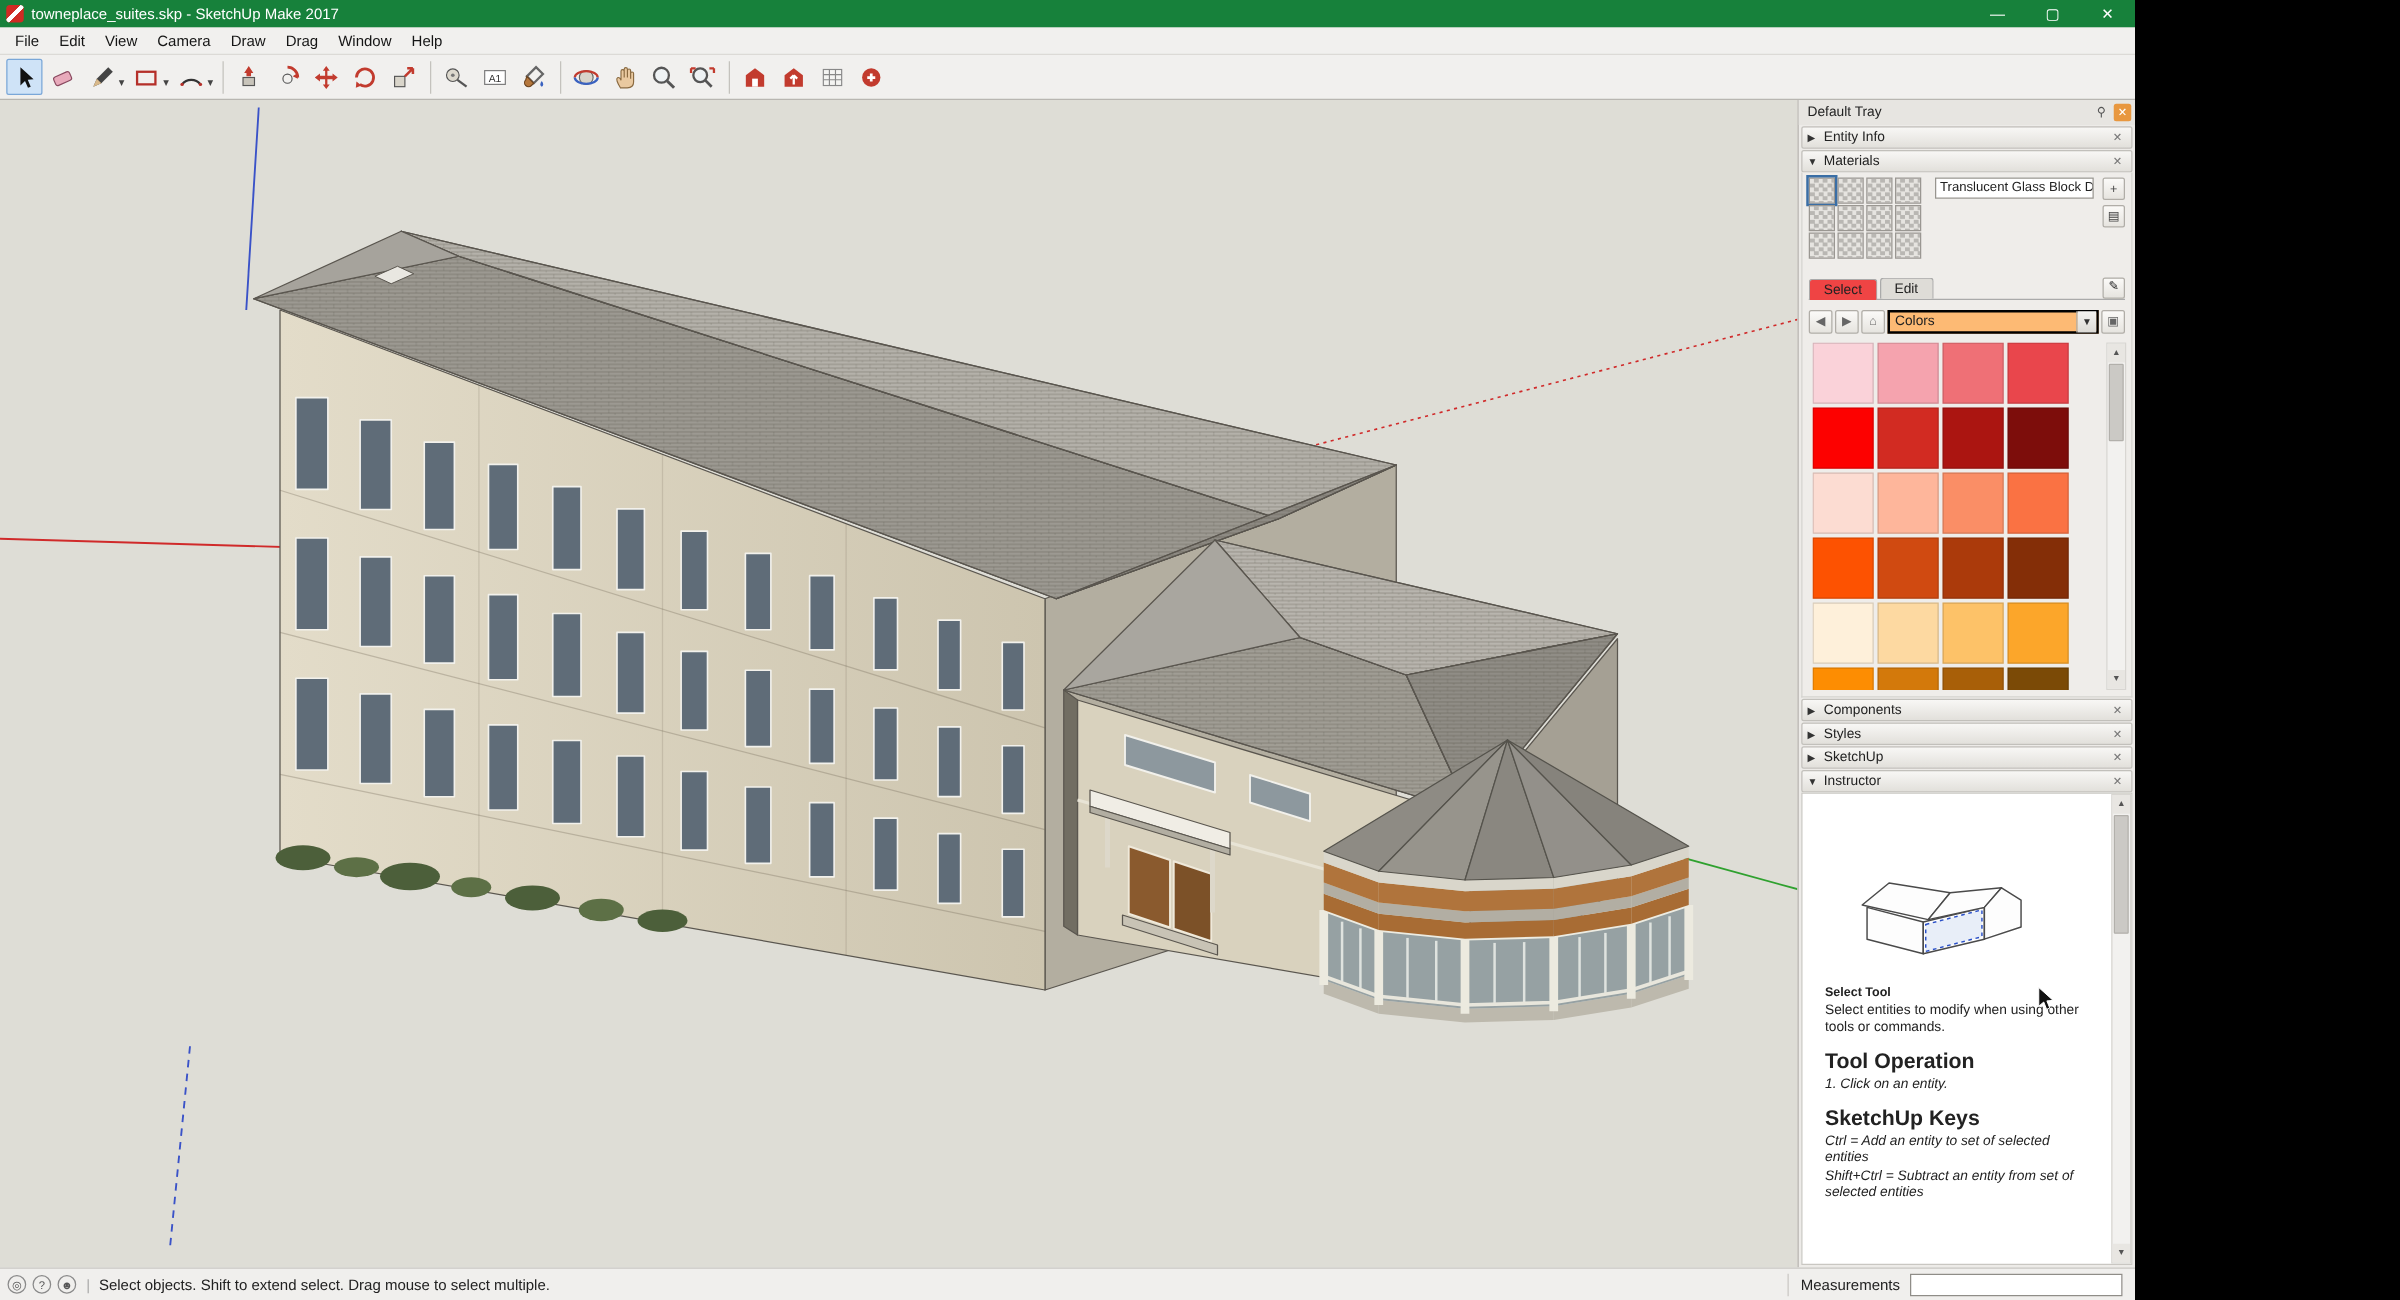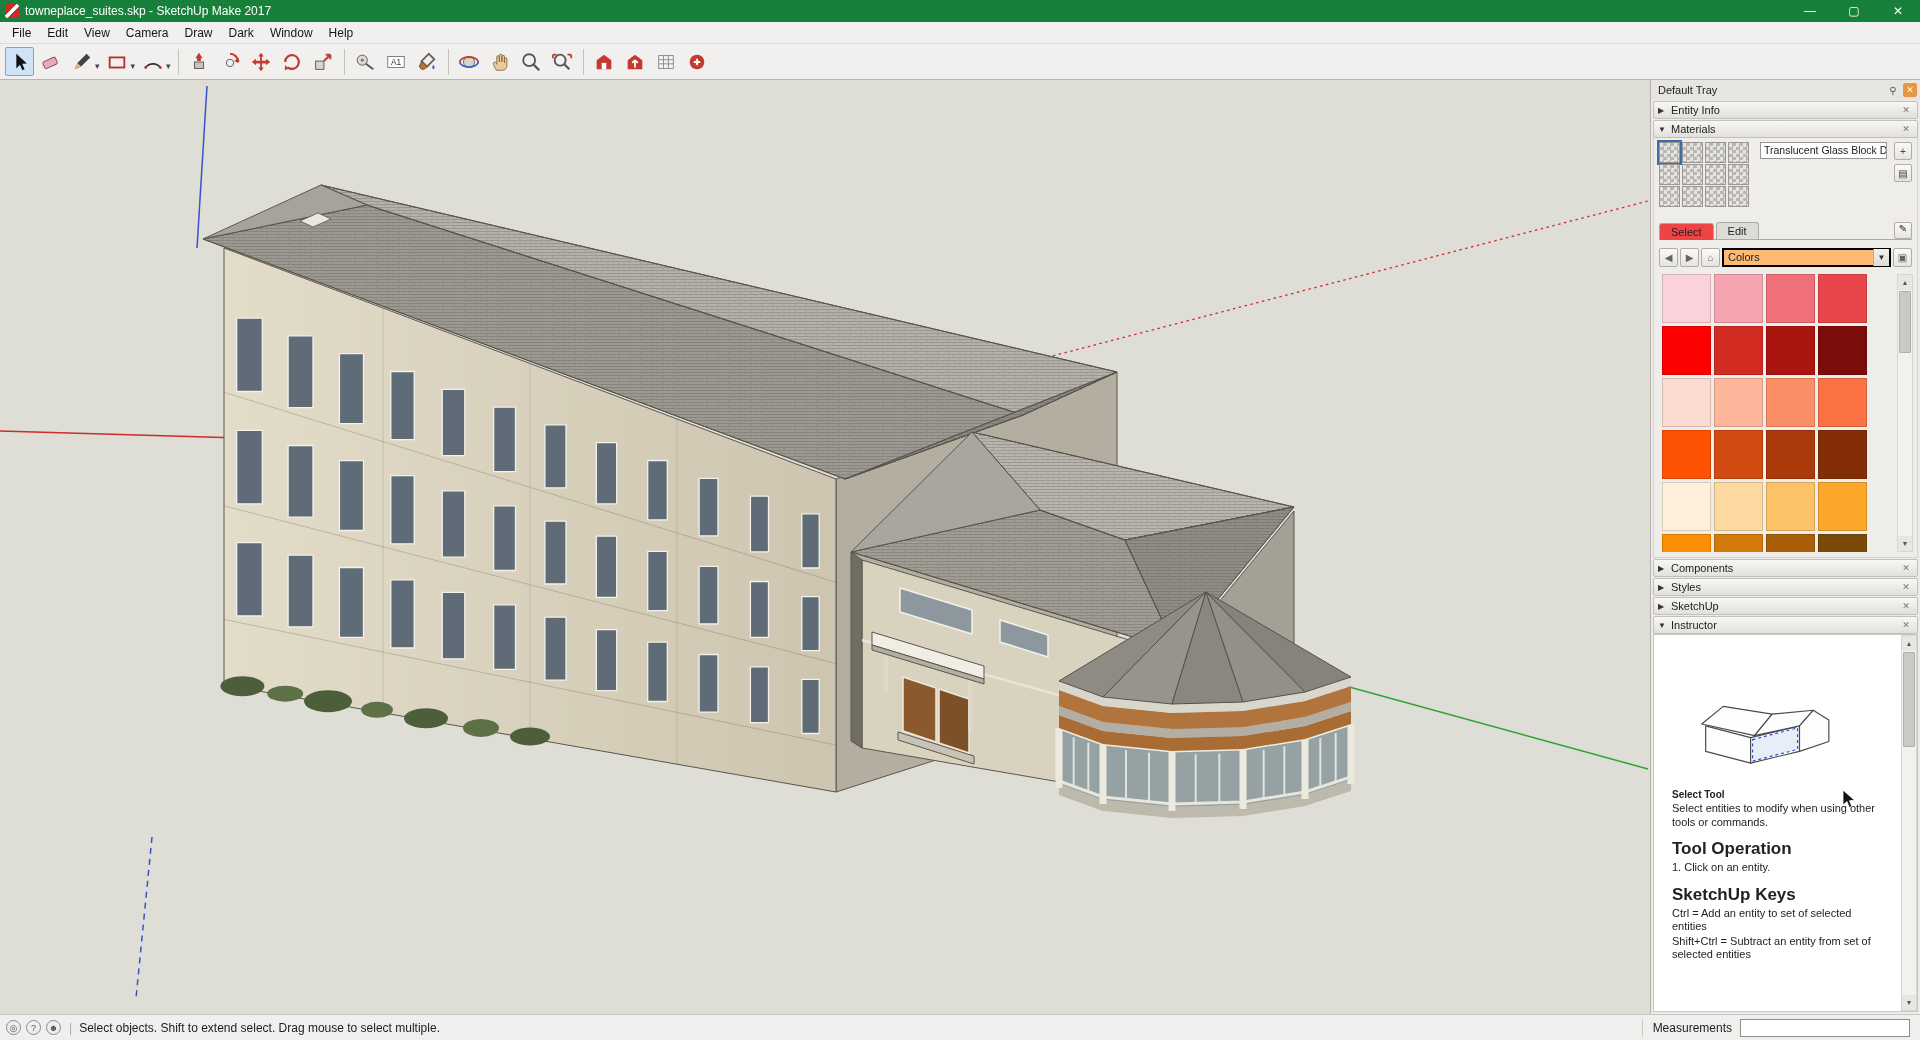--- a/index.html
+++ b/index.html
@@ -1,17 +1,17 @@
 <!DOCTYPE html>
 <html><head>
 <meta charset="utf-8">
 <style>
   html,body{margin:0;padding:0;overflow:hidden;background:#000;}
   *{box-sizing:border-box;font-family:"Liberation Sans",sans-serif;}
-  .app{position:relative;width:1920px;height:1040px;background:#deddd6;overflow:hidden;padding-left:36px;}
+  .app{position:relative;width:1708px;height:1040px;background:#deddd6;overflow:hidden;padding-left:36px;}
 
   
   .titlebar{position:absolute;left:0;top:0;right:0;height:22px;background:#17813b;display:flex;align-items:center;color:#fff;font-size:12px;}
   .app-logo{width:14px;height:14px;margin:0 6px 0 5px;border-radius:3px;background:#cf2b24;position:relative;flex:0 0 auto;}
   .app-logo::after{content:"";position:absolute;inset:0;border-radius:3px;background:linear-gradient(135deg,transparent 42%,#fff 42%,#fff 58%,transparent 58%);}
   .title-text{flex:1;white-space:nowrap;overflow:hidden;}
   .win-btn{width:44px;height:22px;display:flex;align-items:center;justify-content:center;color:#fff;font-size:12px;}
 
   
   .menubar{position:absolute;left:0;top:22px;right:0;height:22px;background:#f1f0ee;border-bottom:1px solid #dcdad6;display:flex;align-items:center;font-size:12px;color:#151515;padding-left:4px;}
@@ -69,21 +69,21 @@
   .vscroll .sc-thumb{position:absolute;left:1px;right:1px;background:#cbc9c5;border:1px solid #b2b0ab;border-radius:1px;}
   .mat-scroll{right:4px;top:136px;height:278px;}
 
   
   .instructor-content{flex:1;margin:0 2px 2px 2px;background:#fff;border:1px solid #c9c7c2;position:relative;overflow:hidden;}
   .inst-inner{position:absolute;left:0;top:0;right:16px;bottom:0;overflow:hidden;}
   .inst-house{display:block;margin:28px auto 6px auto;}
   .inst-title{font-size:10px;font-weight:bold;margin:8px 0 2px 18px;}
   .inst-desc{font-size:11px;line-height:13.5px;margin:0 26px 10px 18px;color:#222;}
   .inst-h{font-size:17px;font-weight:bold;margin:10px 0 2px 18px;}
-  .inst-line{font-size:11px;line-height:13.5px;margin:0 24px 1px 18px;}
+  .inst-line{font-size:11px;line-height:13.5px;margin:0 24px 1px 18px;font-style:italic;}
   .inst-scroll{right:0;top:0;bottom:0;}
   .inst-cursor{position:absolute;}
 
   
   .statusbar{position:absolute;left:0;bottom:0;right:0;height:26px;background:#f0efed;border-top:1px solid #c9c7c3;display:flex;align-items:center;font-size:12px;color:#222;padding:0 6px;}
   .status-icon{width:15px;height:15px;border:1px solid #8a8a8a;border-radius:50%;color:#555;font-size:9px;display:flex;align-items:center;justify-content:center;margin-right:5px;}
   .status-div{color:#aaa;margin:0 7px 0 3px;}
   .measure-label{margin-left:auto;padding-left:10px;border-left:1px solid #c9c7c3;height:18px;display:flex;align-items:center;}
   .measure-input{width:170px;height:18px;background:#fff;border:1px solid #8f8d88;margin:0 4px 0 8px;}
 </style>
@@ -99,21 +99,21 @@
     <span class="win-btn">▢</span>
     <span class="win-btn close">✕</span>
   </div>
 
   <div class="menubar">
       <span class="menu-item">File</span>
       <span class="menu-item">Edit</span>
       <span class="menu-item">View</span>
       <span class="menu-item">Camera</span>
       <span class="menu-item">Draw</span>
-      <span class="menu-item">Dark</span>
+      <span class="menu-item">Drag</span>
       <span class="menu-item">Window</span>
       <span class="menu-item">Help</span>
     </div>
 
   <div class="toolbar">
       <button class="tb-btn pressed" title="Select">
         <svg viewBox="0 0 24 24">
           <path d="M8 3 L8 19 L12 15 L14.6 21 L17 20 L14.4 14 L19.5 13.6 Z" fill="#111"></path>
         </svg>
       </button>

